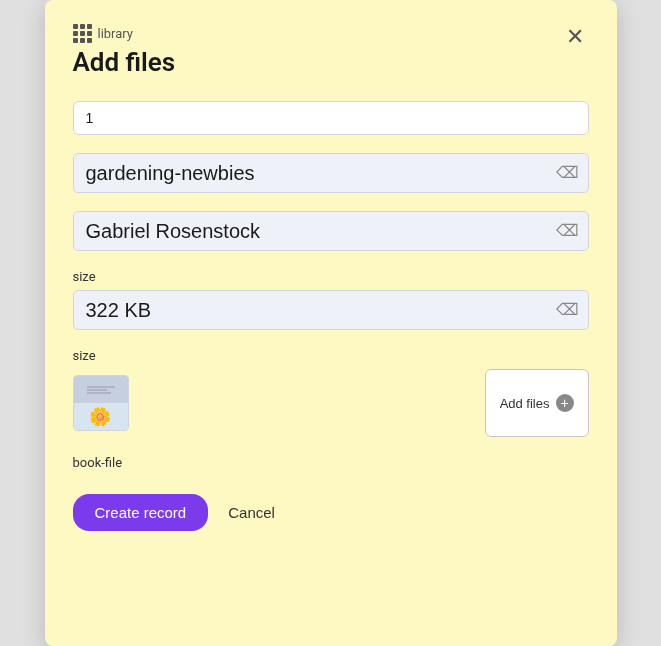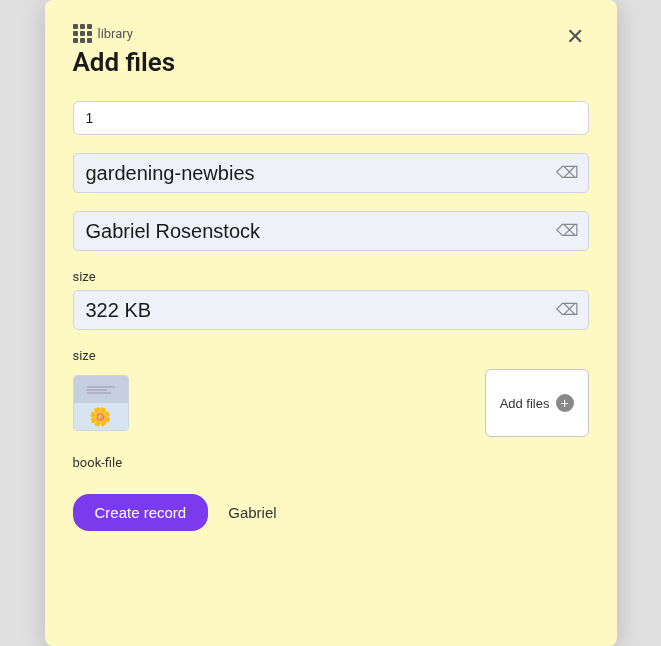--- a/index.html
+++ b/index.html
@@ -283,15 +283,15 @@
       </button>
     </div>
   </div>
 
   <div class="book-file-section field-group">
     <label class="field-label">book-file</label>
   </div>
 
   <div class="footer-btns">
     <button class="create-btn">Create record</button>
-    <button class="cancel-btn">Gabriel</button>
+    <button class="cancel-btn">Cancel</button>
   </div>
 </div>
 
 </body></html>

